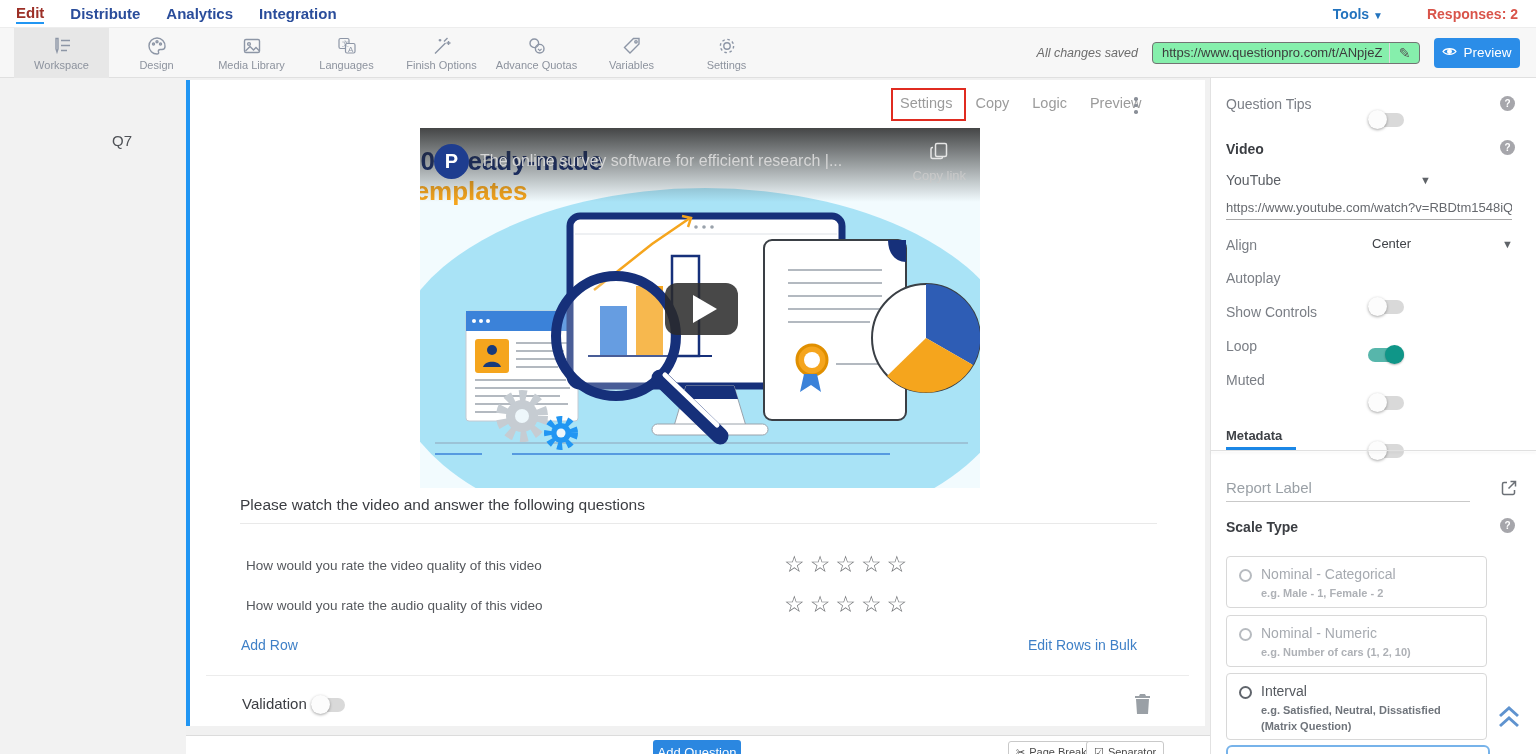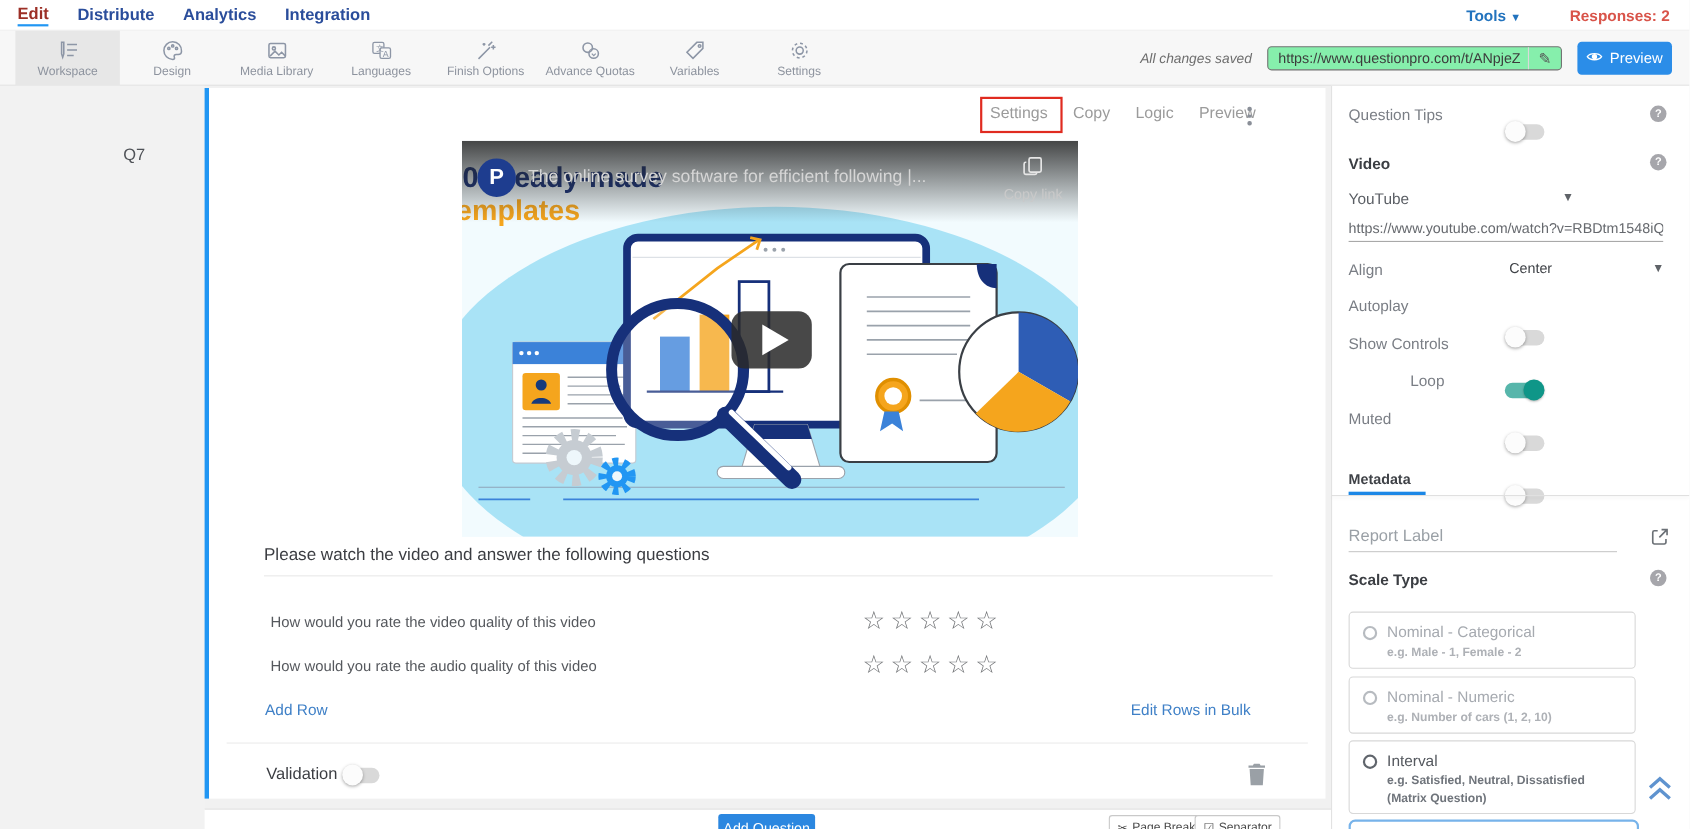--- a/index.html
+++ b/index.html
@@ -319,21 +319,21 @@
       <g transform="translate(141,305)">
         <circle r="13" fill="none" stroke="#2196f3" stroke-width="8" stroke-dasharray="5 4.5"></circle>
         <circle r="10" fill="#2196f3"></circle>
           <circle r="4.5" fill="#eef7fb"></circle>
       </g>
     </svg>
     <span class="thumbtext l1">50+ ready-made</span>
     <span class="thumbtext l2">templates</span>
     <div class="vid-overlay"></div>
     <div class="vid-avatar">P</div>
-    <div class="vid-title">The online survey software for efficient following |...</div>
+    <div class="vid-title">The online survey software for efficient research |...</div>
     <div class="vid-copy">
       <span><svg width="20" height="20" viewBox="0 0 20 20" fill="none" stroke="#e6e6e6" stroke-width="1.5">
             <rect x="6.5" y="2.5" width="11" height="13" rx="1.5"></rect>
             <path d="M4 6.5H3.5A1.5 1.5 0 0 0 2 8v8a1.5 1.5 0 0 0 1.5 1.5H12A1.5 1.5 0 0 0 13.5 16"></path>
           </svg></span>
       <span class="lbl">Copy link</span>
     </div>
     <div class="vid-play">
         <i></i>
       </div>
@@ -399,21 +399,21 @@
   <div class="p-label" style="left:1226px; top:270px">Autoplay</div>
   <div class="toggle abs" style="left:1368px; top:272px">
       <span class="knob"></span>
     </div>
 
   <div class="p-label" style="left:1226px; top:304px">Show Controls</div>
   <div class="toggle on abs" style="left:1368px; top:306px">
       <span class="knob"></span>
     </div>
 
-  <div class="p-label" style="left:1282px; top:338px">Loop</div>
+  <div class="p-label" style="left:1226px; top:338px">Loop</div>
   <div class="toggle abs" style="left:1368px; top:340px">
       <span class="knob"></span>
     </div>
 
   <div class="p-label" style="left:1226px; top:372px">Muted</div>
   <div class="toggle abs" style="left:1368px; top:374px">
       <span class="knob"></span>
     </div>
 
   <div class="meta-tab">Metadata</div>

